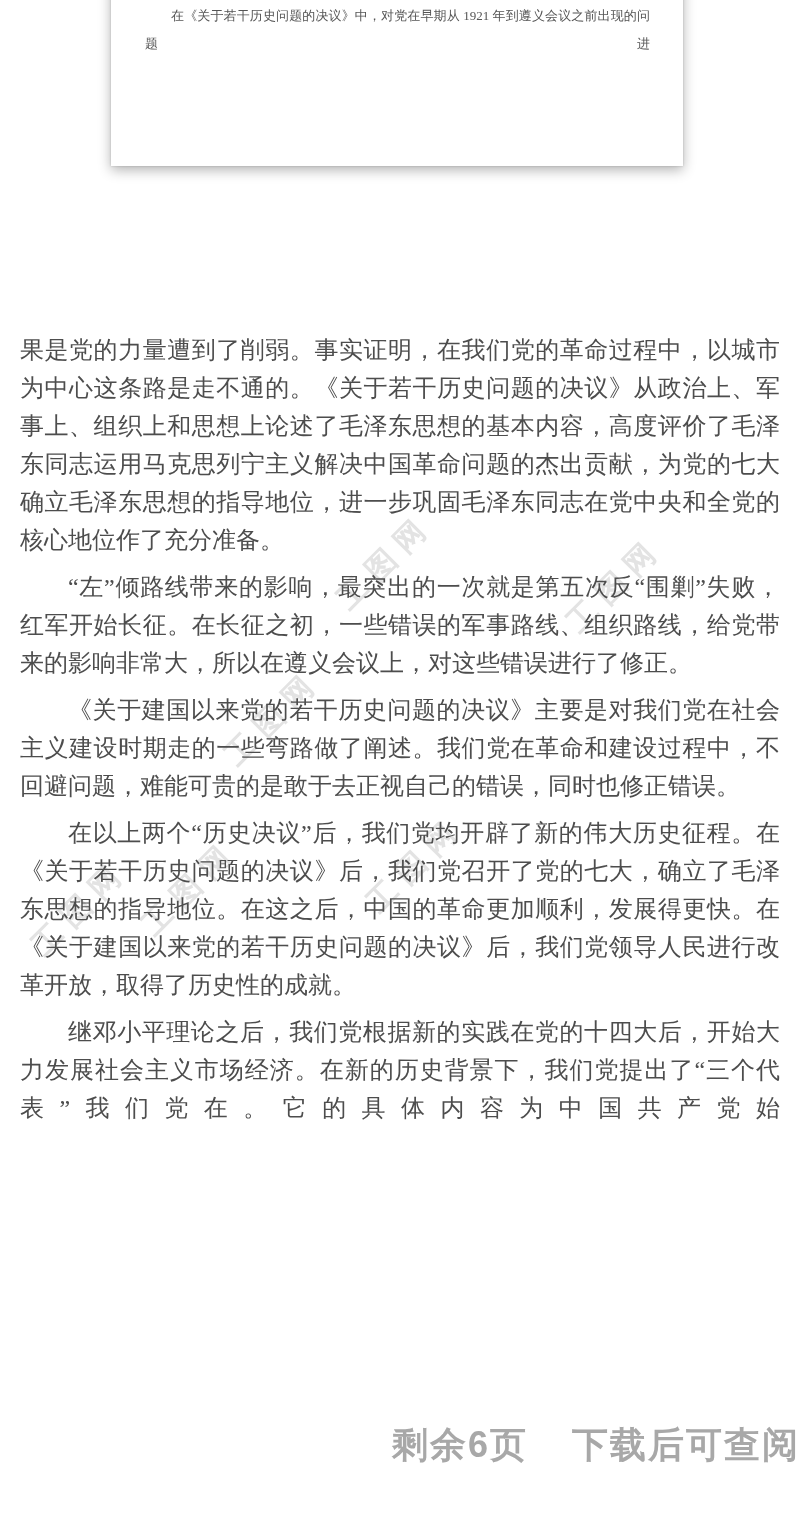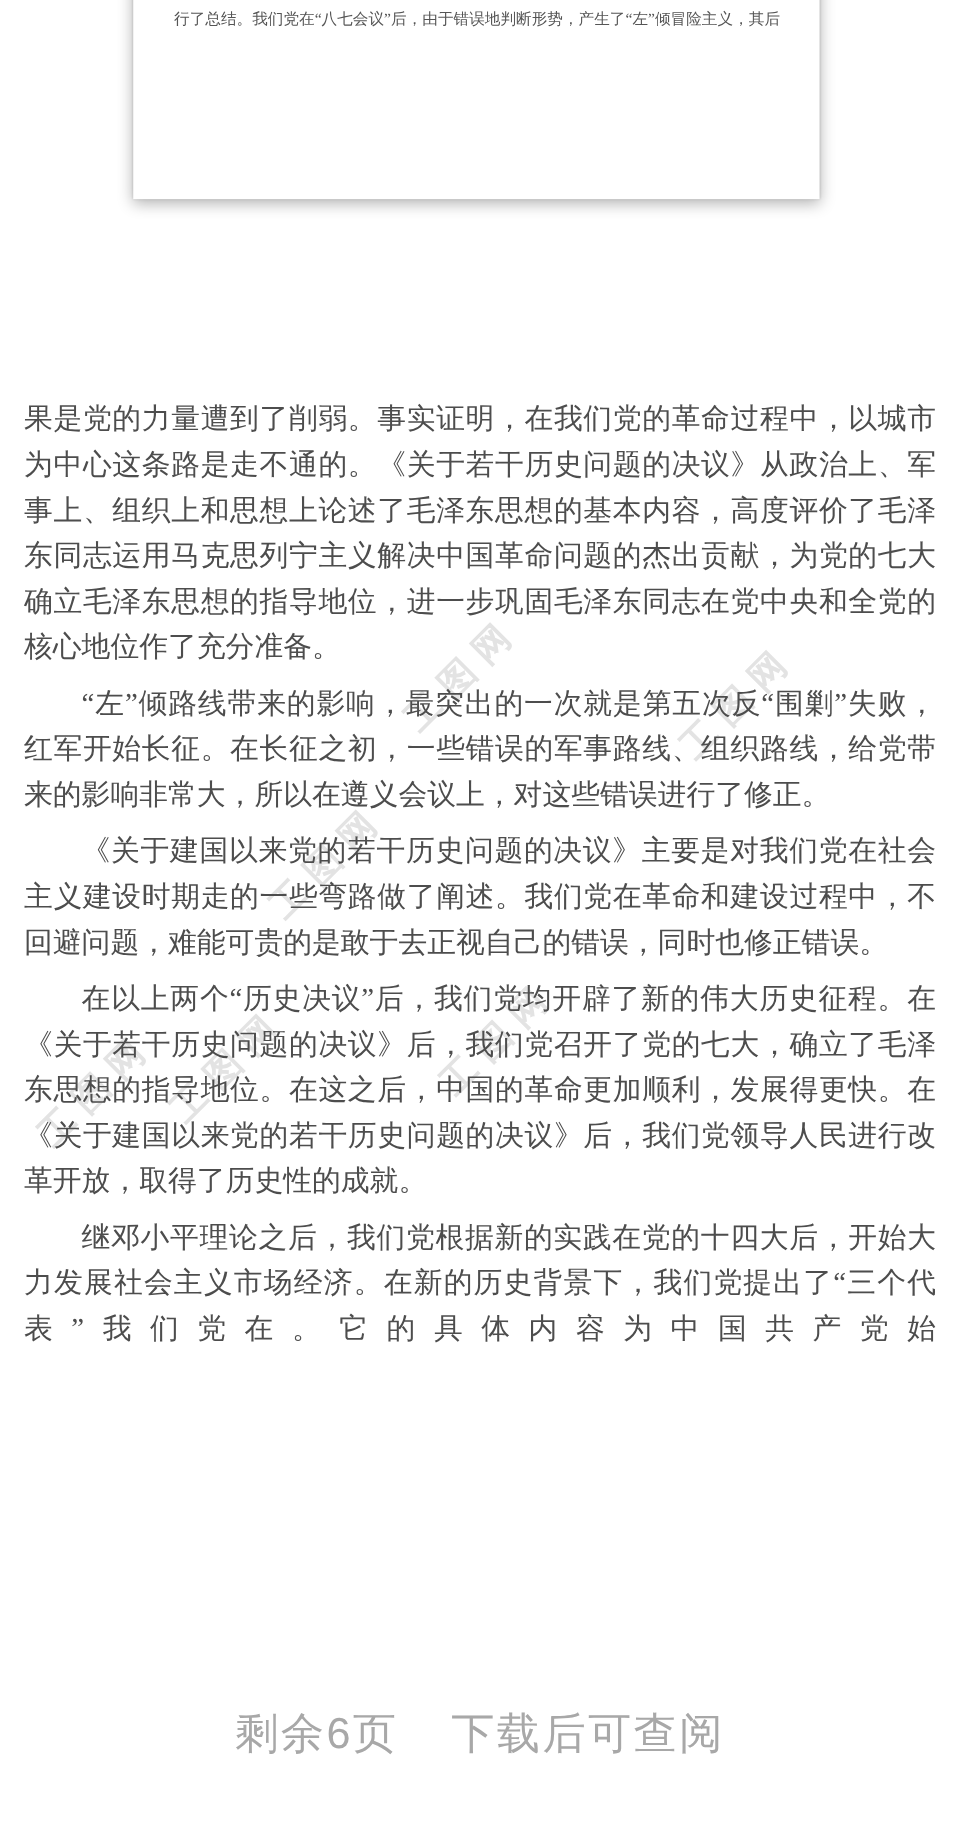--- a/index.html
+++ b/index.html
@@ -42,32 +42,33 @@
     position:absolute; z-index:0;
     transform:translate(-50%,-50%) rotate(-45deg);
     font-size:30px; font-weight:bold; letter-spacing:10px;
     white-space:nowrap;
     font-family:"Liberation Sans","DejaVu Sans",sans-serif;
   }
 
   
   .notice {
     position:absolute; top:1421px; left:0; width:100%;
-    text-align:center;
+    text-align:right;
     font-family:"Liberation Sans","DejaVu Sans",sans-serif;
     font-size:36px; letter-spacing:2px;
     z-index:1;
+    font-weight:bold;
   }
   .notice .gap { display:inline-block; width:44px; }
 </style>
 </head>
 <body>
 
 <div class="prev-card">
-  <div class="pline">行了总结。我们党在“八七会议”后，由于错误地判断形势，产生了“左”倾冒险主义，其后</div>
+  <div class="pline first">在《关于若干历史问题的决议》中，对党在早期从 1921 年到遵义会议之前出现的问题进</div>
 </div>
 
 <div id="wm-layer">
     <span class="wm" style="left: 80px; top: 908px; color: rgb(227, 227, 227);">工图网</span>
     <span class="wm" style="left: 190px; top: 888px; color: rgb(227, 227, 227);">工图网</span>
     <span class="wm" style="left: 273px; top: 718px; color: rgb(227, 227, 227);">工图网</span>
     <span class="wm" style="left: 385px; top: 562px; color: rgb(227, 227, 227);">工图网</span>
     <span class="wm" style="left: 415px; top: 865px; color: rgb(227, 227, 227);">工图网</span>
     <span class="wm" style="left: 615px; top: 585px; color: rgb(227, 227, 227);">工图网</span>
   </div>

